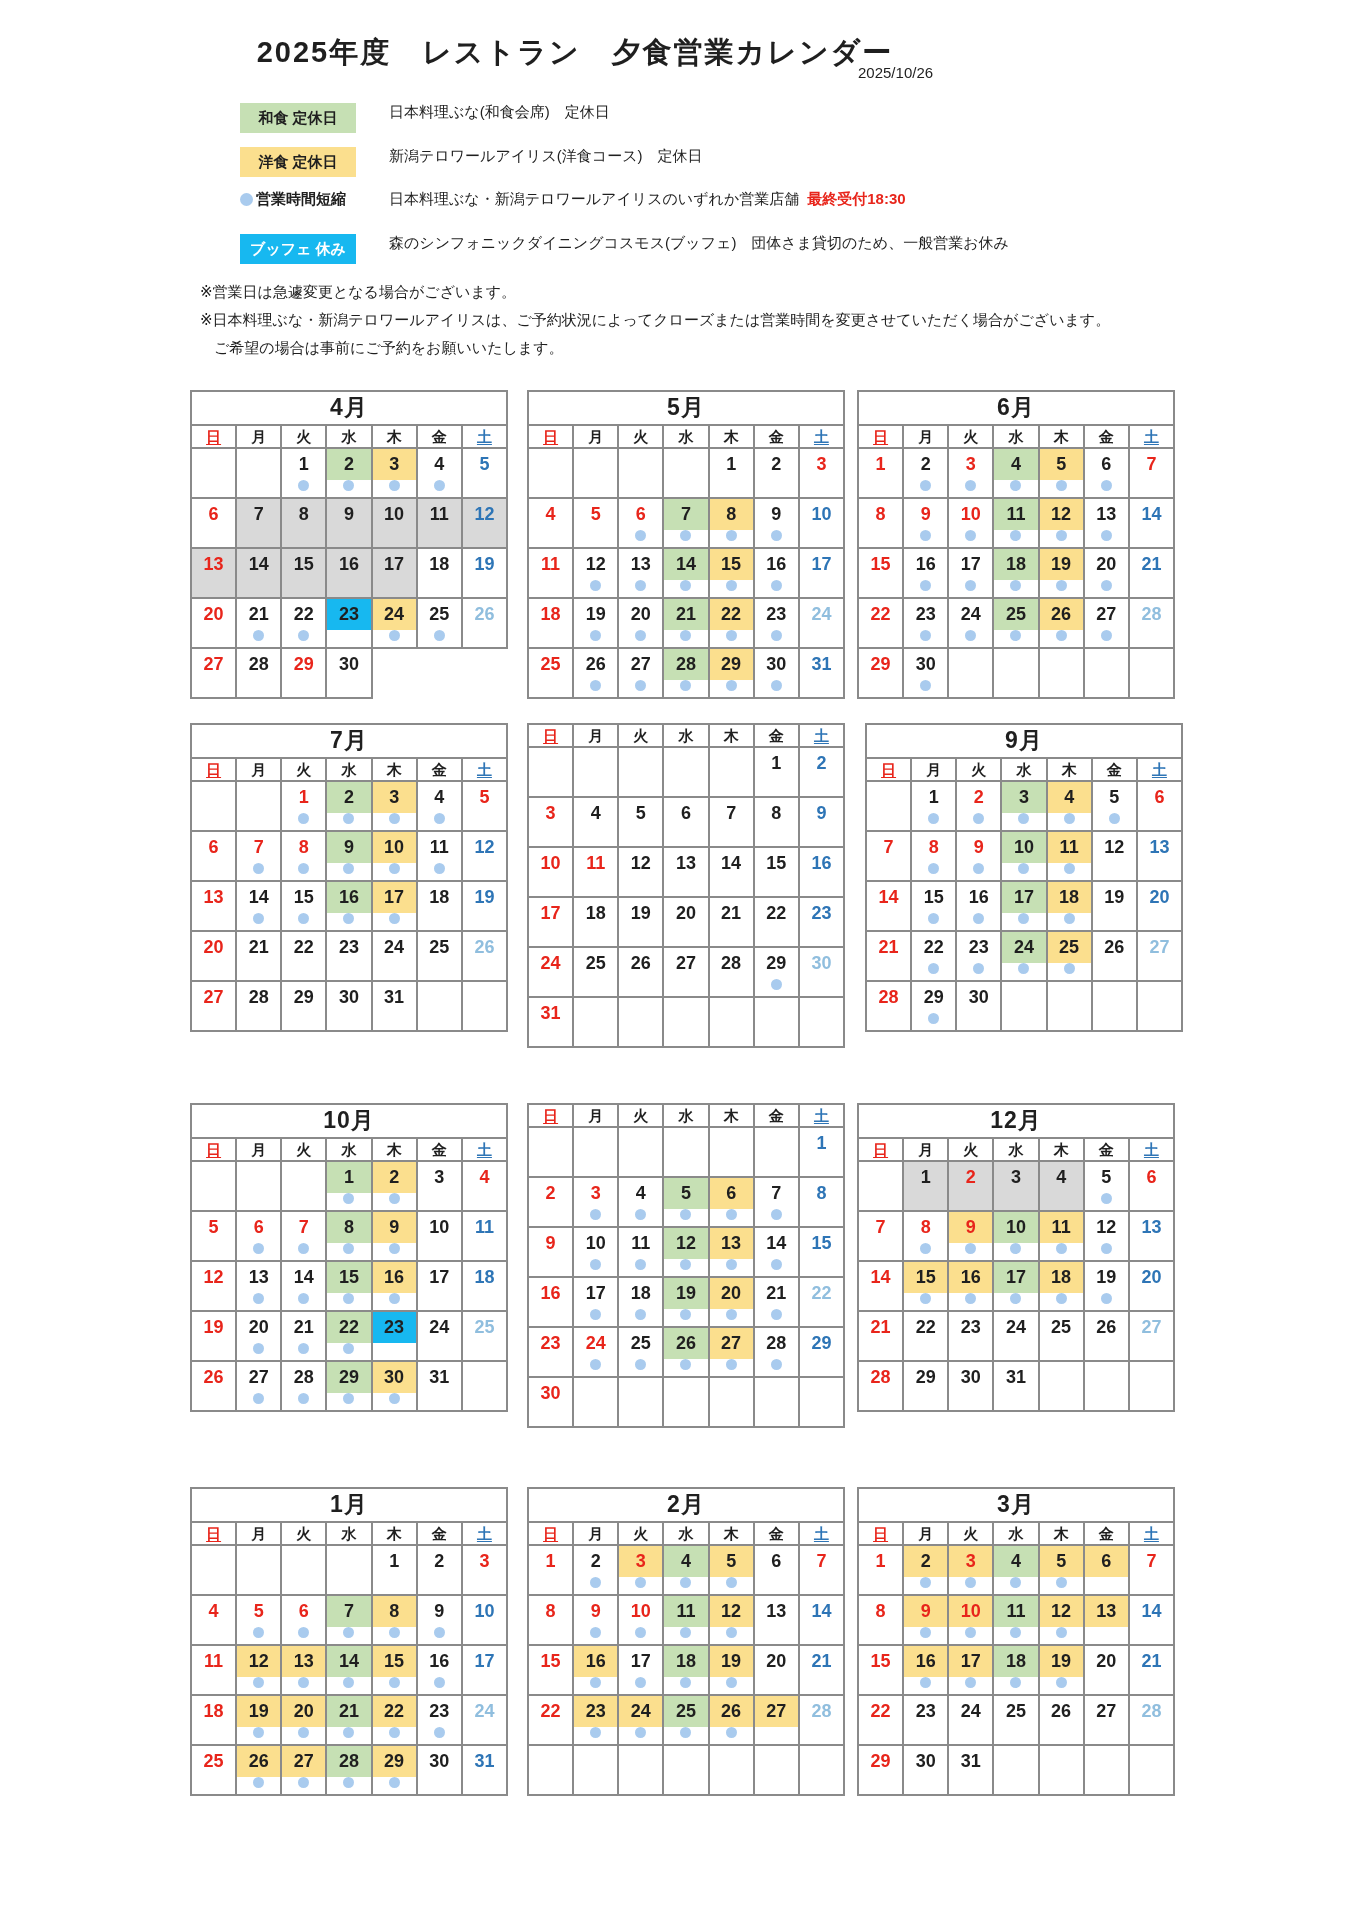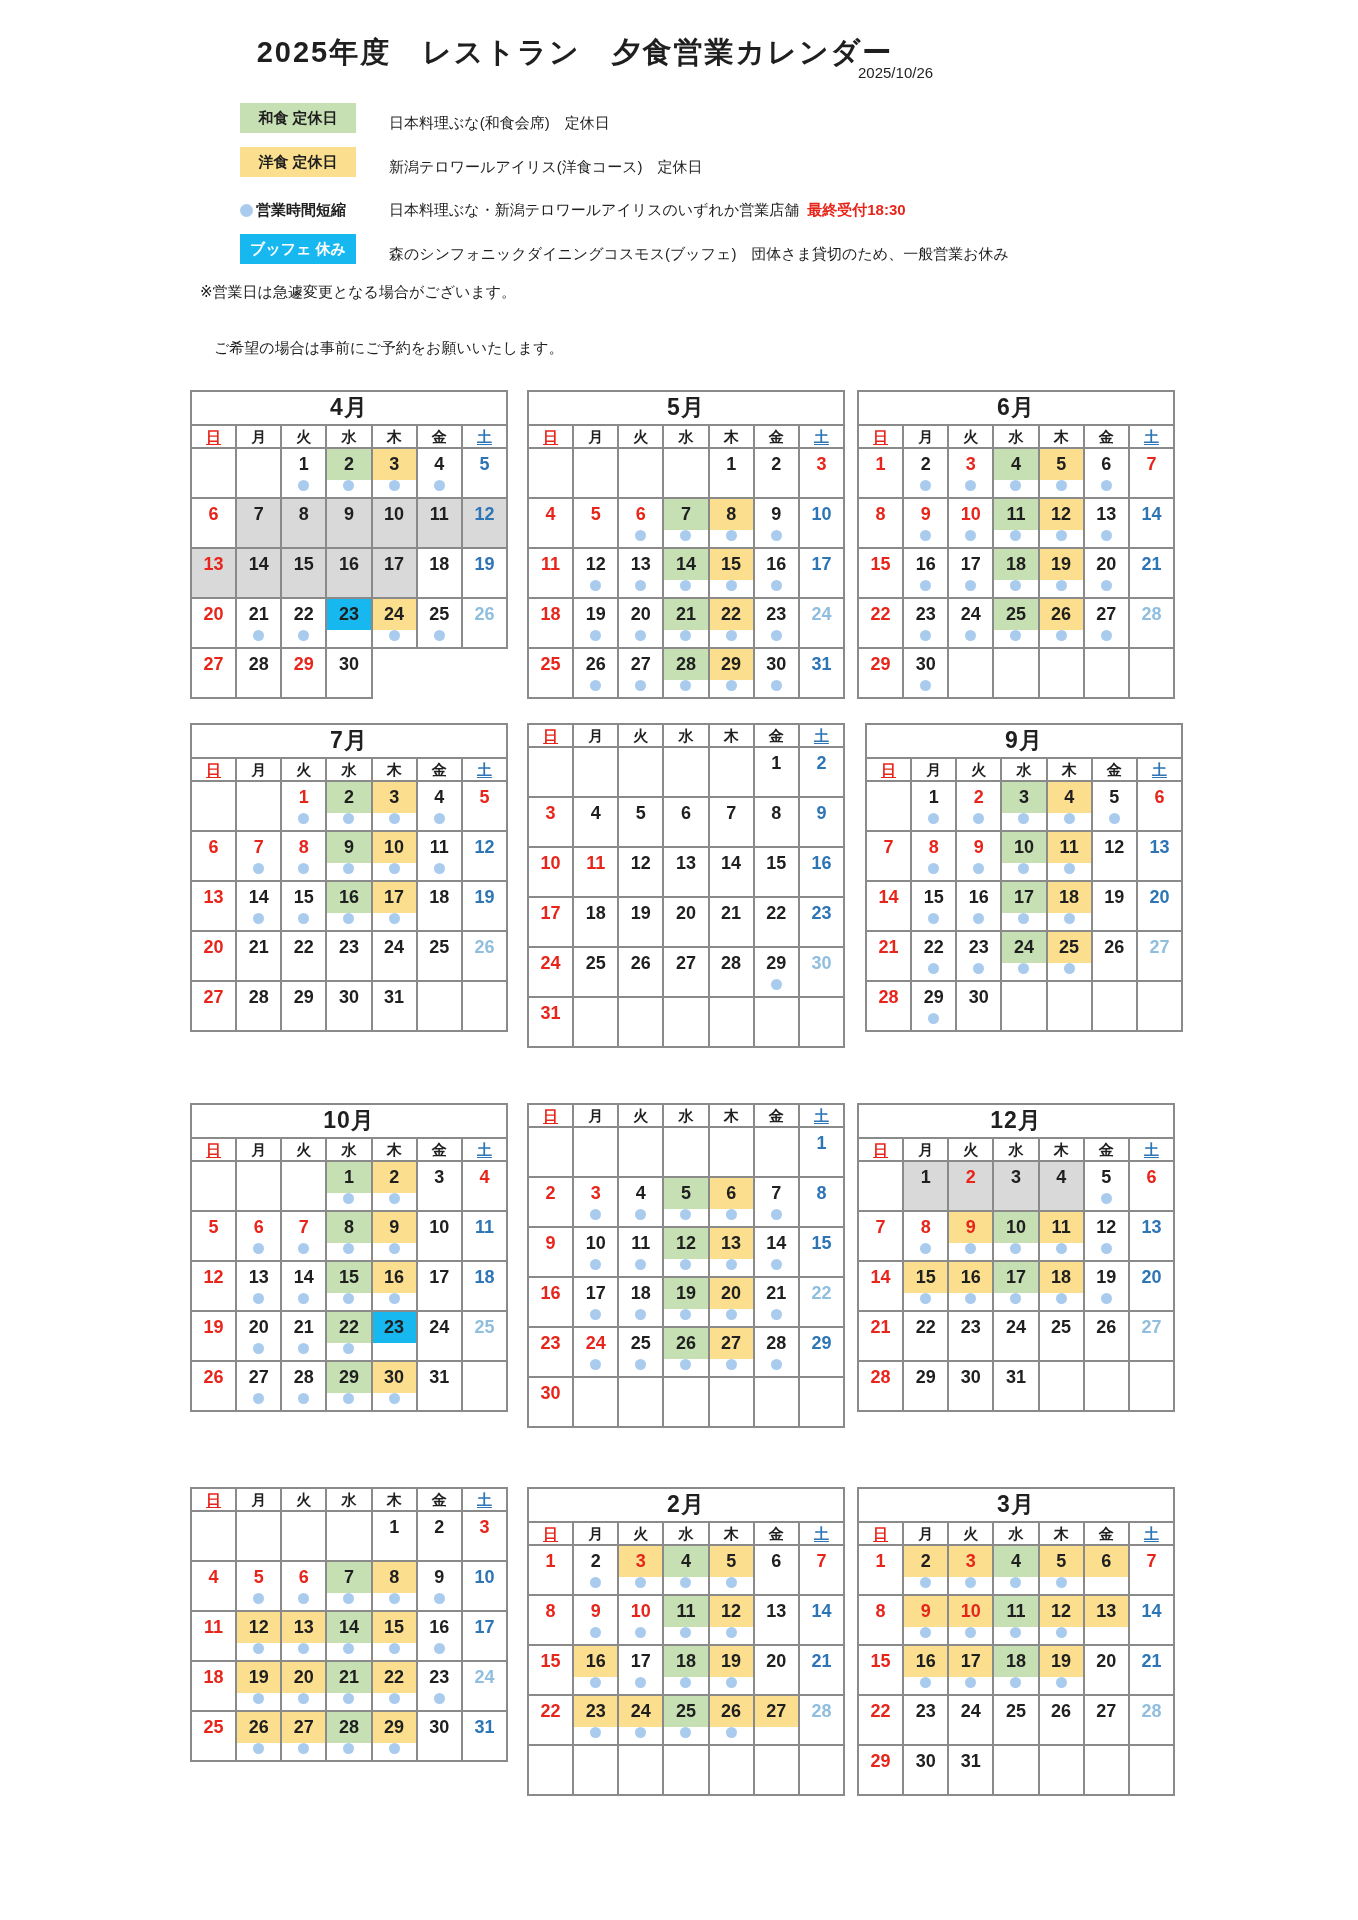--- a/index.html
+++ b/index.html
@@ -6,21 +6,21 @@
   .canvas{
     position:relative;width:1358px;height:1920px;background:#ffffff;
     font-family:"Liberation Sans","DejaVu Sans",sans-serif;color:#1f1f1f;overflow:hidden;
   }
   
   .page-title{
     position:absolute;left:190px;top:33px;width:770px;text-align:center;
     font-size:29px;font-weight:bold;letter-spacing:2px;
   }
   .print-date{position:absolute;left:858px;top:64px;font-size:15px;font-weight:500;}
-  .legend-row{position:absolute;left:196px;display:flex;align-items:flex-end;height:30px;padding-left:44px;}
+  .legend-row{position:absolute;left:196px;display:flex;align-items:flex-start;height:30px;padding-left:44px;}
   .sw{
     width:116px;height:30px;line-height:30px;text-align:center;
     font-size:15px;font-weight:600;flex:0 0 116px;
   }
   .sw-green{background:var(--green);}
   .sw-yellow{background:var(--yellow);}
   .sw-cyan{background:var(--cyan);color:#ffffff;}
   .dot-label-wrap{width:149px;flex:0 0 149px;display:flex;align-items:center;font-size:15px;font-weight:600;}
   .dot-icon{display:inline-block;width:13px;height:13px;border-radius:50%;background:var(--dot);margin-right:3px;flex:0 0 13px;}
   .ldesc{margin-left:33px;font-size:15px;font-weight:500;white-space:nowrap;}
@@ -74,20 +74,21 @@
       <span>日本料理ぶな・新潟テロワールアイリスのいずれか営業店舗</span><span class="red-note">最終受付18:30</span>
     </div>
   </div>
 
   <div class="legend-row" style="top:234px">
     <div class="sw sw-cyan">ブッフェ 休み</div>
     <div class="ldesc">森のシンフォニックダイニングコスモス(ブッフェ)　団体さま貸切のため、一般営業お休み</div>
   </div>
 
   <div class="note-line" style="left:200px;top:283px">※営業日は急遽変更となる場合がございます。</div>
+  <div class="note-line" style="left:200px;top:311px">※日本料理ぶな・新潟テロワールアイリスは、ご予約状況によってクローズまたは営業時間を変更させていただく場合がございます。</div>
   <div class="note-line" style="left:214px;top:339px">ご希望の場合は事前にご予約をお願いいたします。</div>
 
   <div id="months">
       <div class="month" style="left: 190px; top: 390px;">
         <table>
           <tbody>
             <tr class="mtitle">
               <td colspan="7">4月</td>
             </tr>
             <tr class="whead">
@@ -1893,20 +1894,23 @@
                 <div class="num"></div>
                 <div class="dots"></div>
               </td>
             </tr>
           </tbody>
         </table>
       </div>
       <div class="month" style="left: 190px; top: 1487px;">
         <table>
           <tbody>
+            <tr class="mtitle">
+              <td colspan="7">1月</td>
+            </tr>
             <tr class="whead">
               <td class="tx-red u">日</td>
               <td class="">月</td>
               <td class="">火</td>
               <td class="">水</td>
               <td class="">木</td>
               <td class="">金</td>
               <td class="tx-blue u">土</td>
             </tr>
             <tr>

